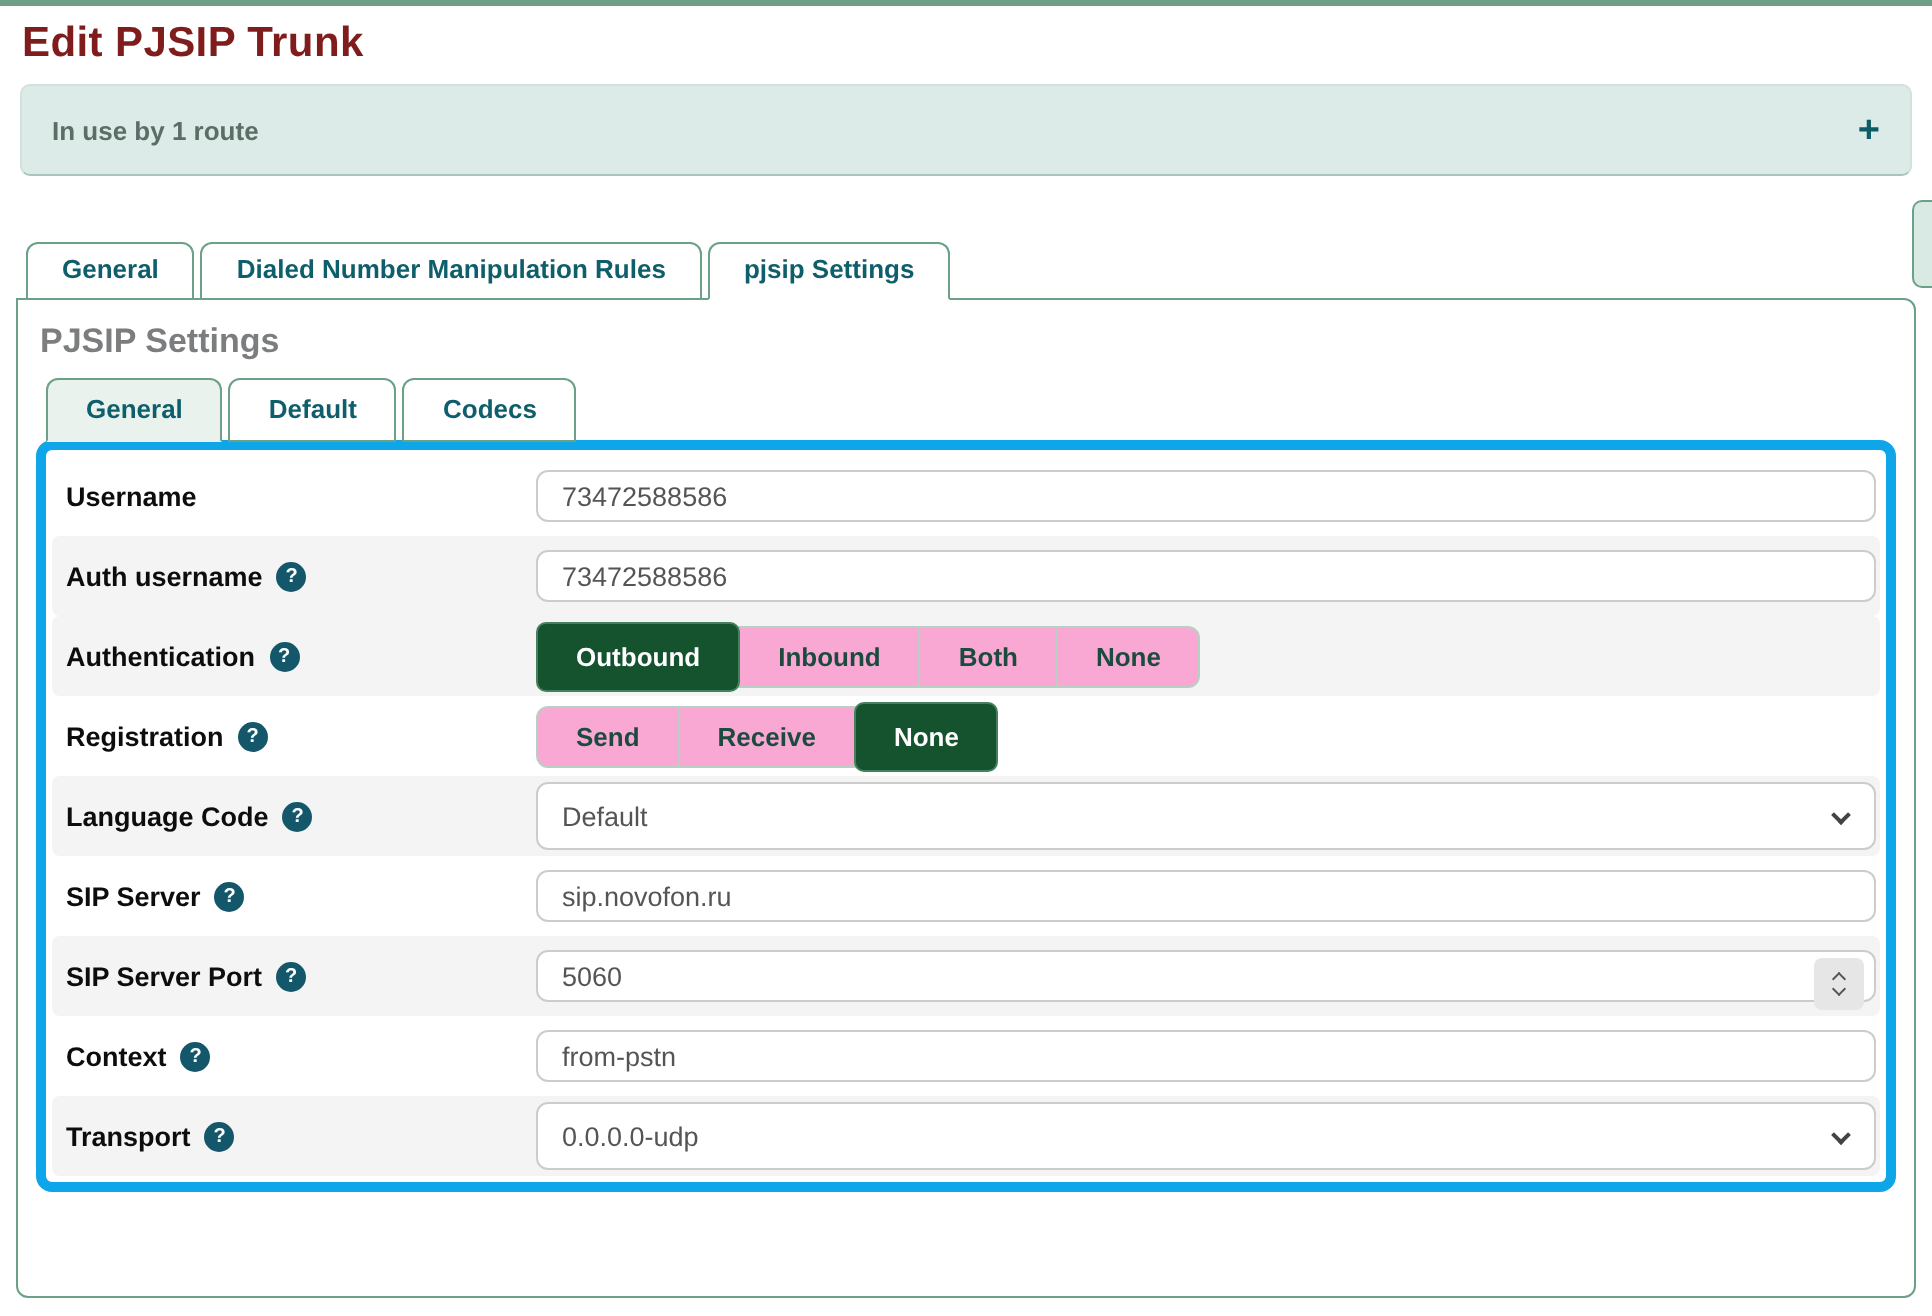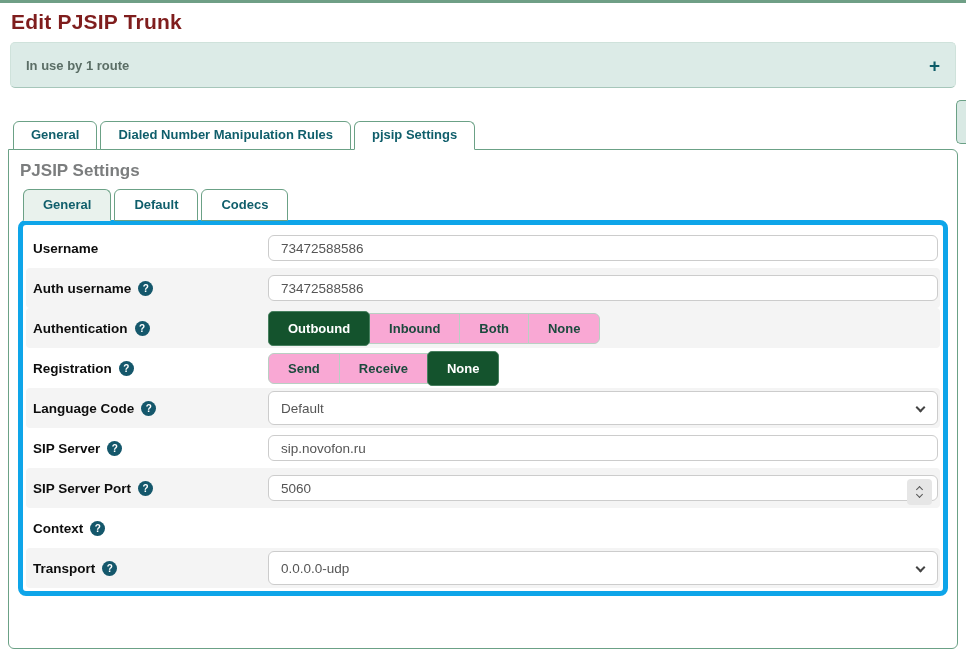--- a/index.html
+++ b/index.html
@@ -191,20 +191,23 @@
             <span class="chev"></span>
           </span>
         </div>
       </div>
 
       <div class="row">
         <div class="row-label">
           <span>Context</span>
           <span class="help-icon">?</span>
         </div>
+        <div class="row-control">
+          <input class="text-input" type="text" value="from-pstn" style="">
+        </div>
       </div>
 
       <div class="row striped">
         <div class="row-label">
           <span>Transport</span>
           <span class="help-icon">?</span>
         </div>
         <div class="row-control">
           <div class="select-box">
             <span>0.0.0.0-udp</span>

